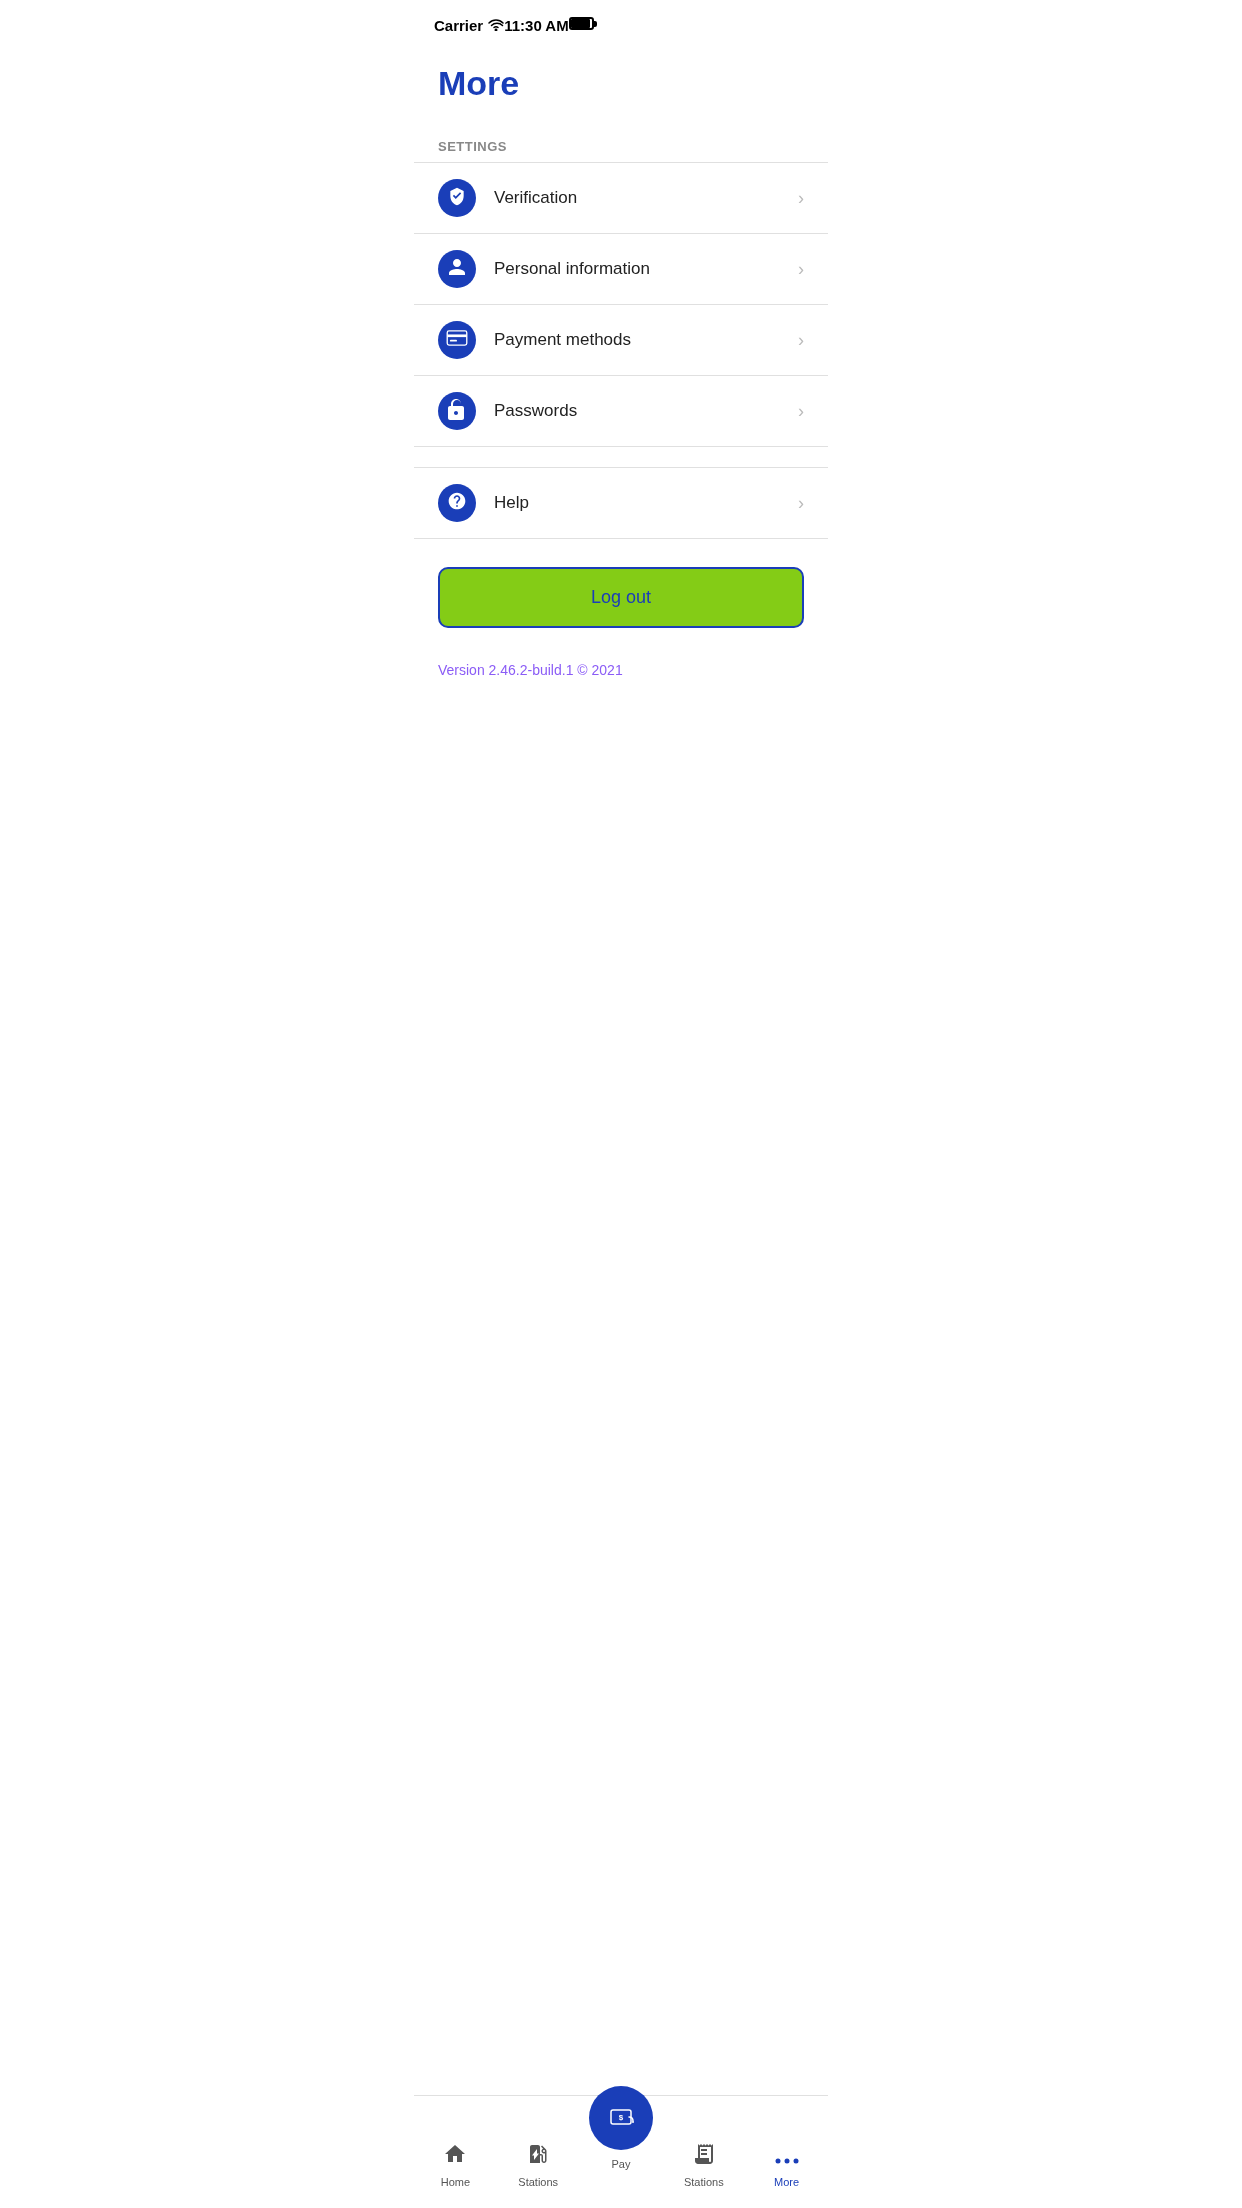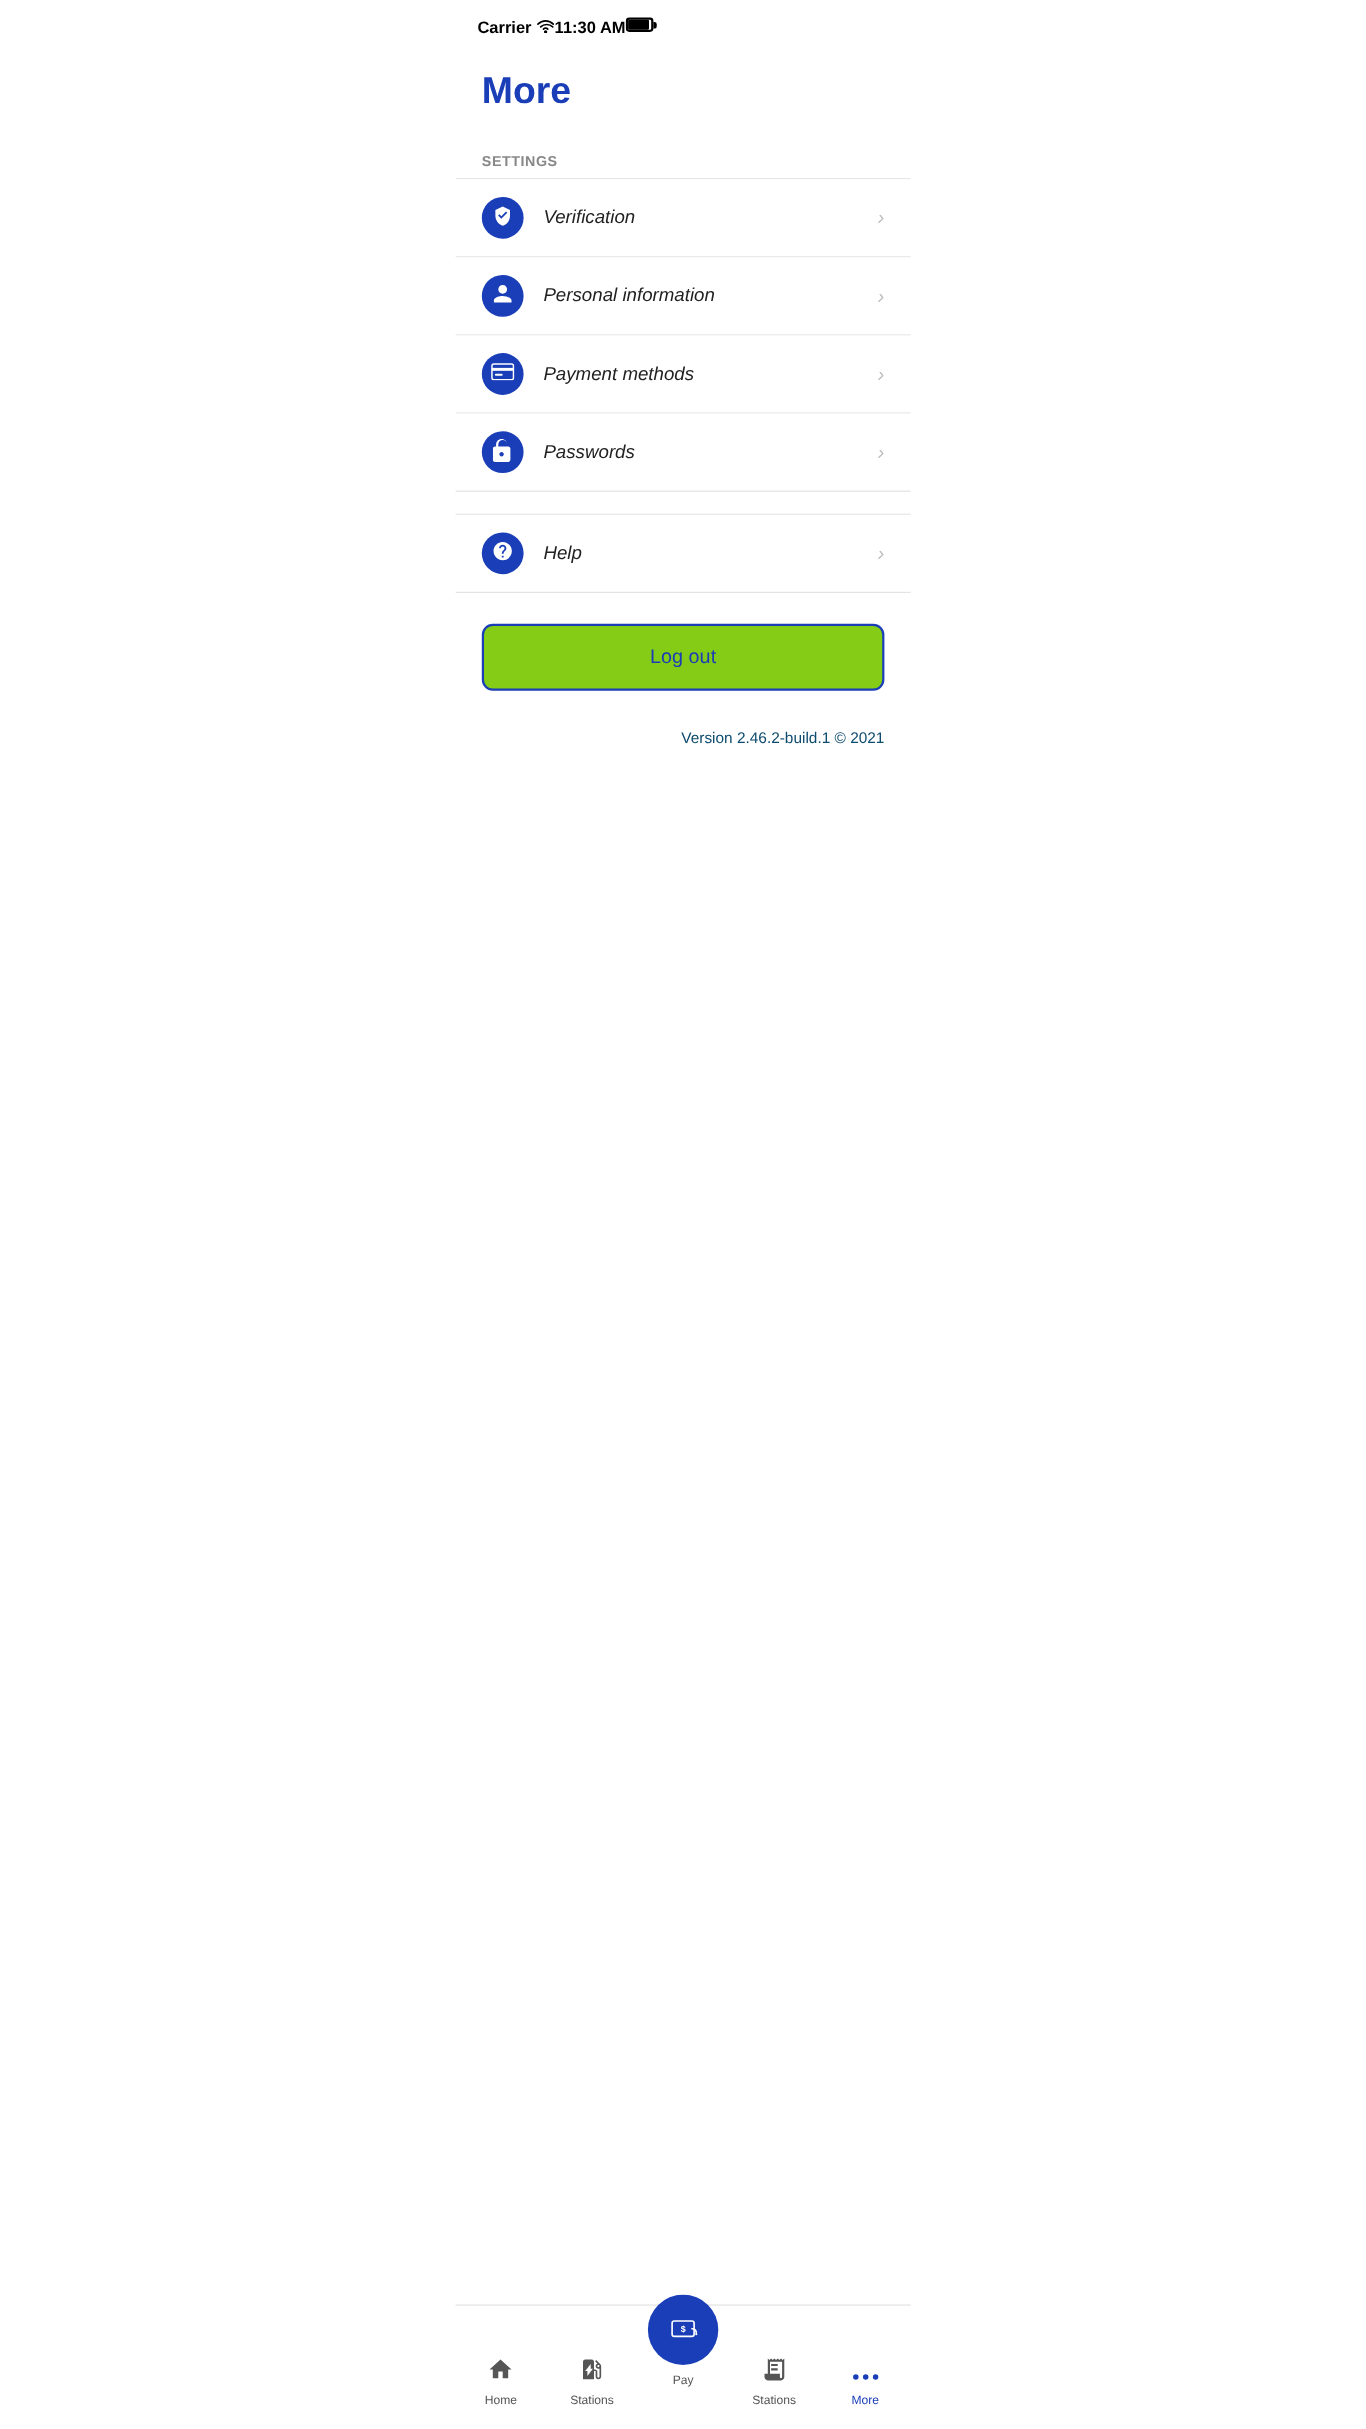--- a/index.html
+++ b/index.html
@@ -83,21 +83,20 @@
       font-weight: 600;
       color: #888888;
       letter-spacing: 0.5px;
       padding: 12px 24px 8px 24px;
     }
 
     
     .menu-list {
       list-style: none;
       border-top: 1px solid #e0e0e0;
-      font-style: italic;
     }
 
     .menu-item {
       display: flex;
       align-items: center;
       padding: 16px 24px;
       border-bottom: 1px solid #e0e0e0;
       cursor: pointer;
       background: #ffffff;
     }
@@ -139,23 +138,23 @@
       background: #84cc16;
       color: #1a3eb8;
       font-size: 18px;
       font-weight: 500;
       cursor: pointer;
       text-align: center;
     }
 
     
     .version-text {
-      text-align: right;
+      text-align: left;
       font-size: 14px;
-      color: #0c4a6e;
+      color: #8b5cf6;
       padding: 18px 24px 40px 24px;
     }
 
     
     .tab-bar {
       position: fixed;
       bottom: 0;
       left: 50%;
       transform: translateX(-50%);
       width: 414px;

